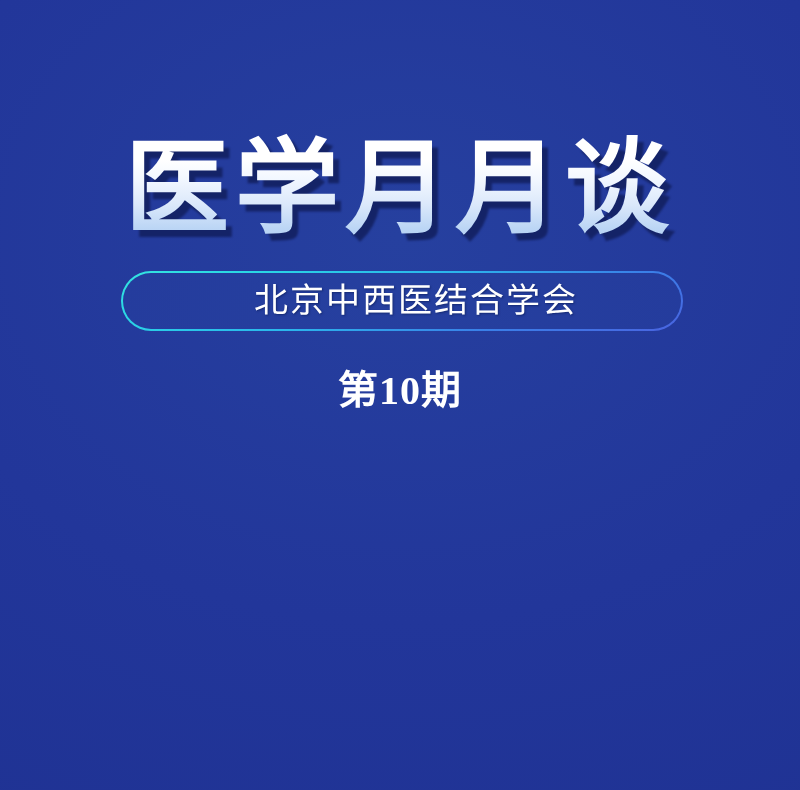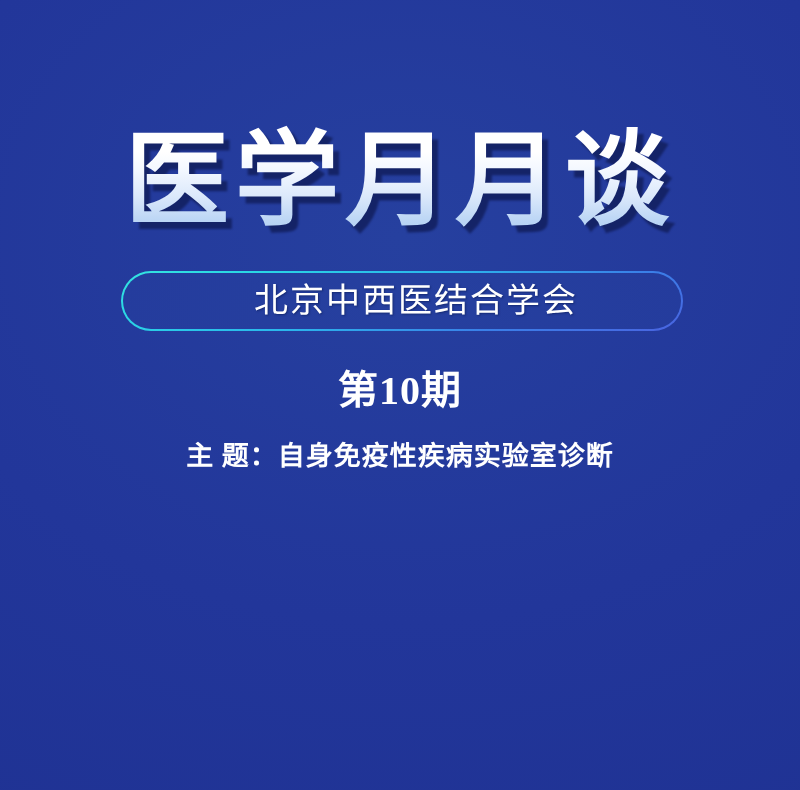--- a/index.html
+++ b/index.html
@@ -23,21 +23,21 @@
     background: #23389b;
     background-image:
       radial-gradient(ellipse 900px 700px at 50% 30%, #26409f 0%, #22369a 55%, #1f3293 100%);
     overflow: hidden;
   }
 
   
   .title-wrap {
     position: absolute;
     left: 0;
-    top: 120px;
+    top: 128px;
     width: 800px;
     height: 122px;
     display: flex;
     align-items: center;
     justify-content: center;
   }
   .title-shadow,
   .title-main {
     position: absolute;
     left: 0;
@@ -168,17 +168,16 @@
   </div>
 
   <div class="pill">
     <div class="pill-inner">
       <span class="pill-text">北京中西医结合学会</span>
     </div>
   </div>
 
   <div class="issue">第10期</div>
 
-  <div class="topic">主 题：自身免疫性疾病实验室诊断</div>
 
   <div class="stage"></div>
 
 </div>
 
 </body></html>

